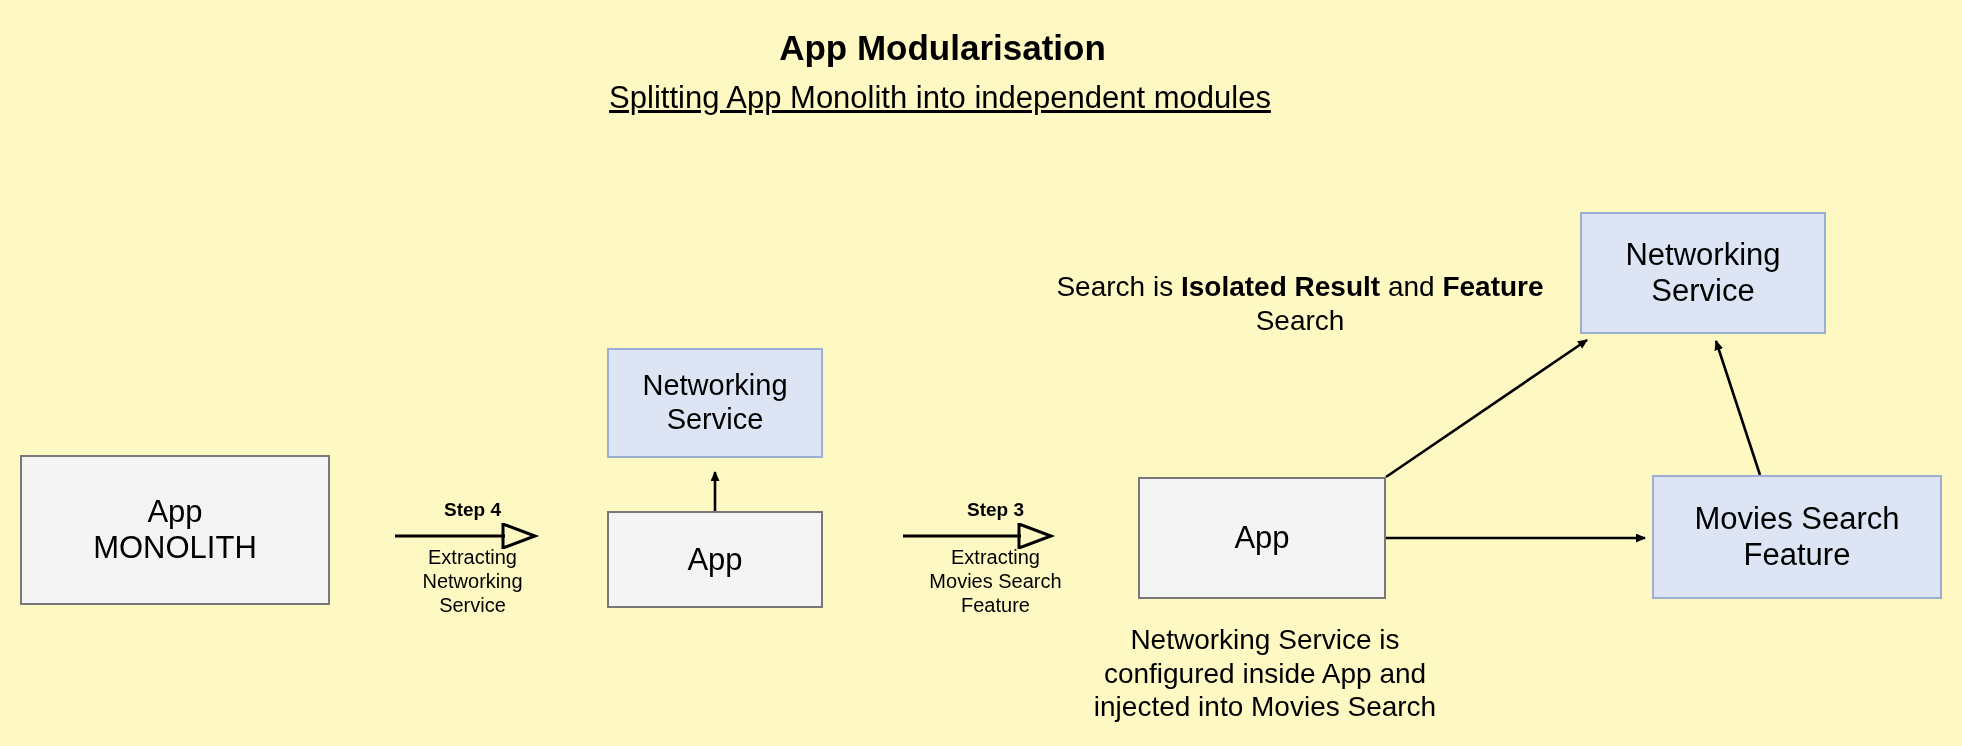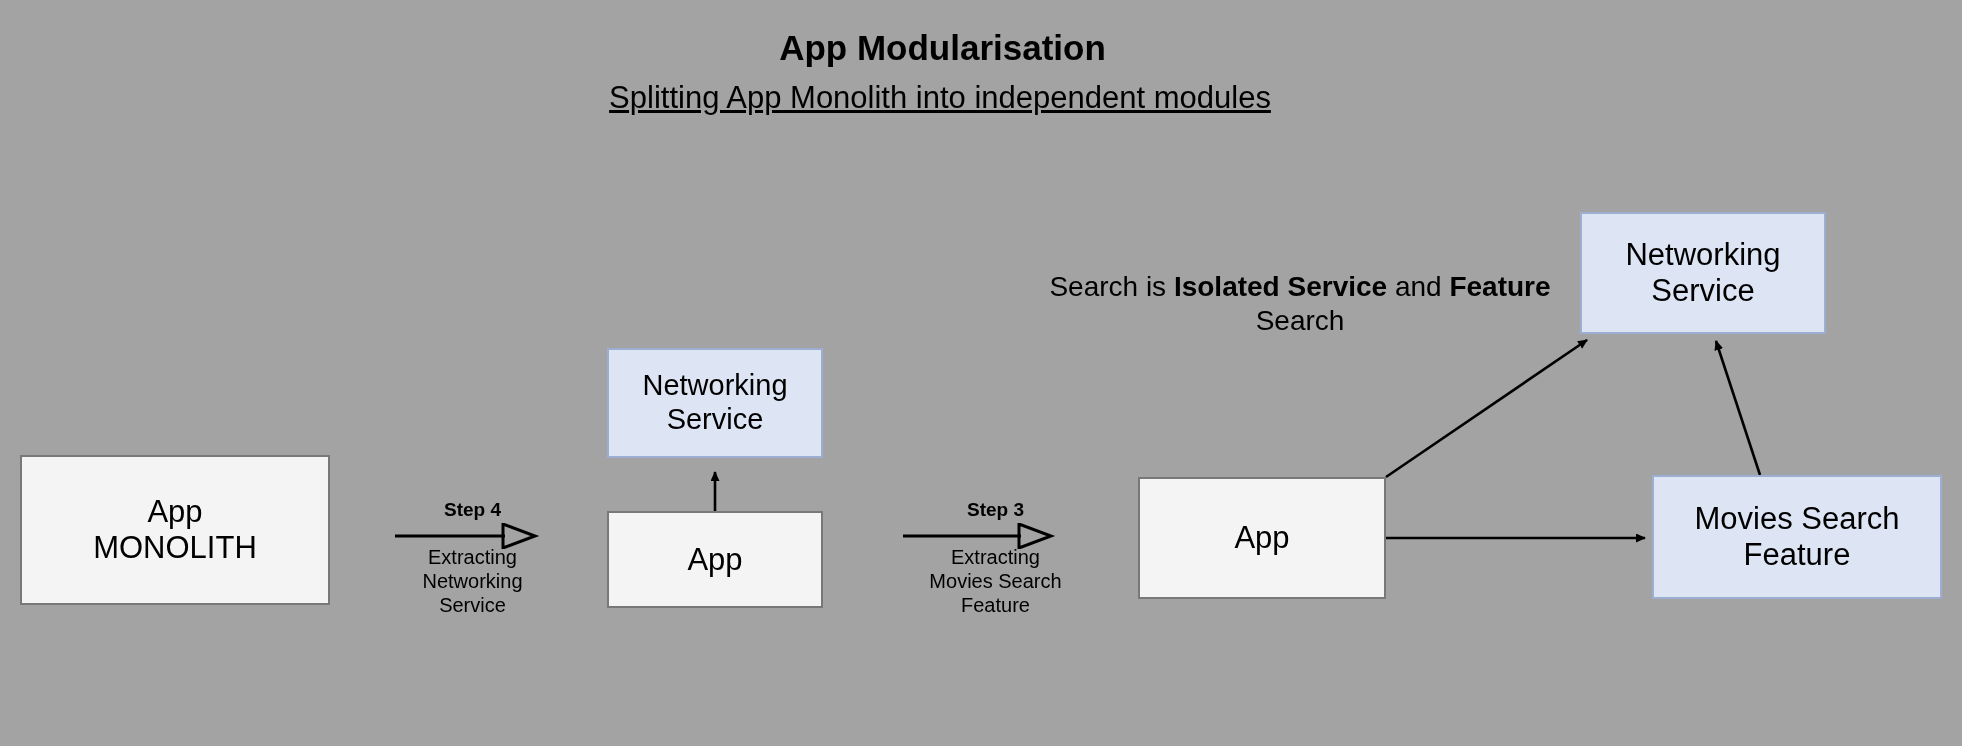--- a/index.html
+++ b/index.html
@@ -8,21 +8,21 @@
     background: #ffffff;
   }
   body {
     font-family: "Liberation Sans", sans-serif;
     color: #000000;
   }
   #canvas {
     position: relative;
     width: 1962px;
     height: 746px;
-    background: #a3a3a3;
+    background: #fef9c3;
     overflow: hidden;
   }
 
   
   .title {
     position: absolute;
     left: 0;
     top: 28px;
     width: 1885px;
     text-align: center;
@@ -189,16 +189,19 @@
     <div class="step-label">Step 3</div>
     <svg class="step-svg" width="185" height="26" viewBox="0 0 185 26" xmlns="http://www.w3.org/2000/svg">
       <line x1="0" y1="13" x2="118" y2="13" stroke="#000000" stroke-width="3"></line>
       <path d="M116,1 L148,13 L116,25 z" fill="none" stroke="#000000" stroke-width="3" stroke-linejoin="miter"></path>
     </svg>
     <div class="step-caption">Extracting
 Movies Search
 Feature</div>
   </div>
 
-  <div class="annotation" id="annot-result"><span>Search is </span><b>Isolated Service</b><span> and </span><b>Feature</b><span> Search</span></div>
-
+  <div class="annotation" id="annot-result"><span>Search is </span><b>Isolated Result</b><span> and </span><b>Feature</b><span> Search</span></div>
+
+  <div class="annotation" id="annot-inject">Networking Service is
+configured inside App and
+injected into Movies Search</div>
 
 </div>
 
 </body></html>

